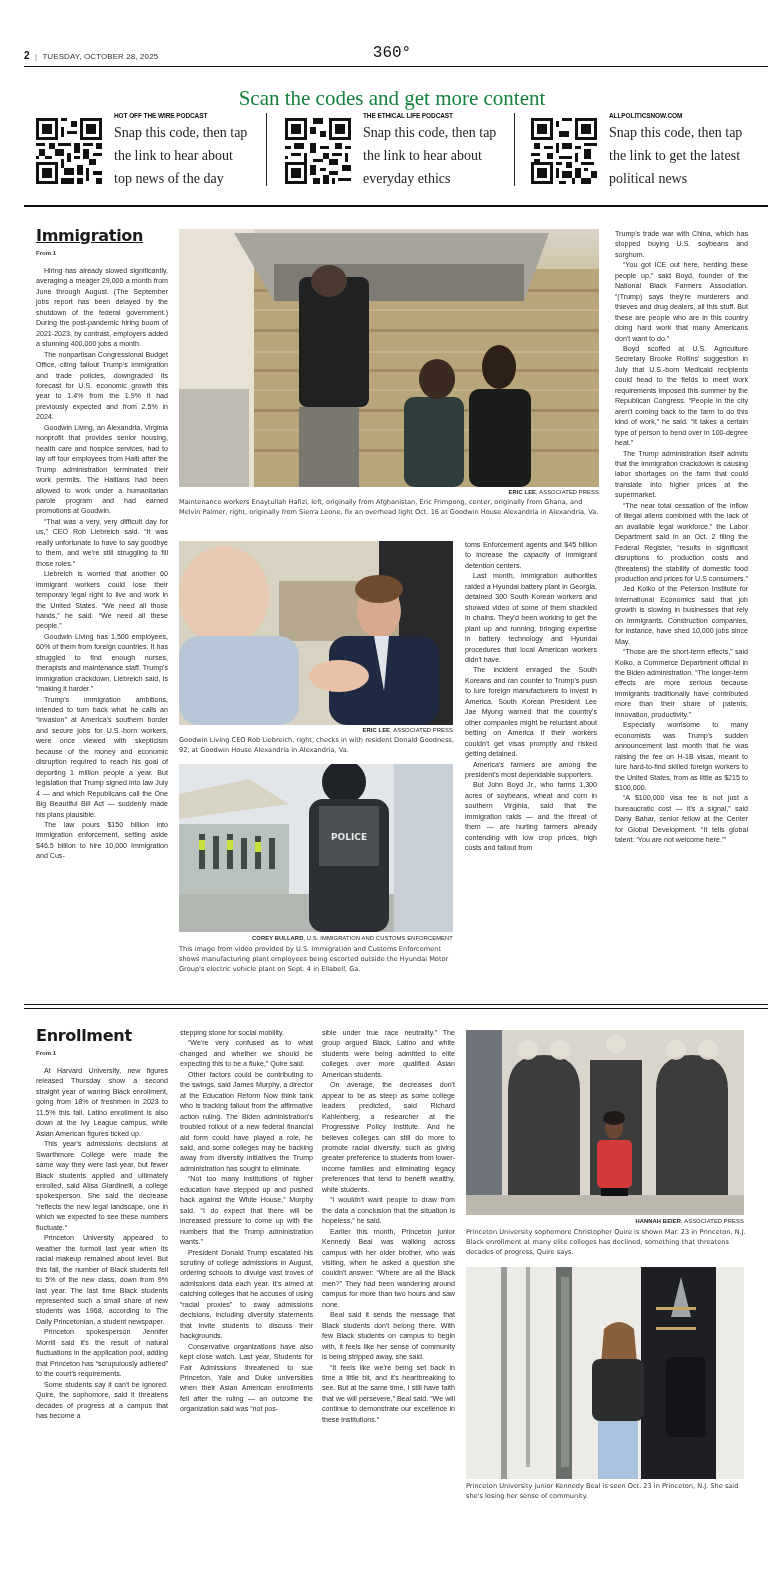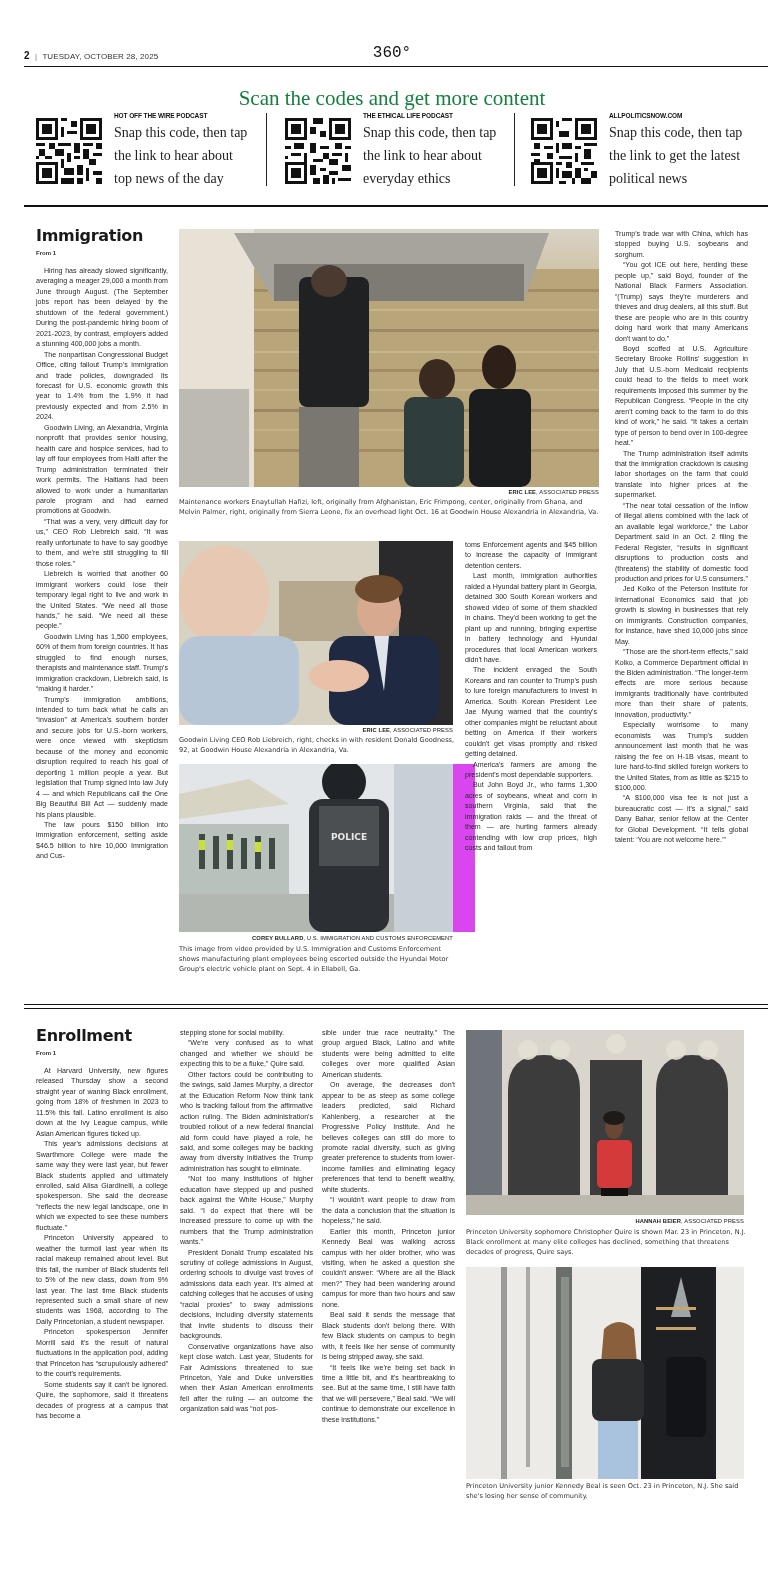--- a/index.html
+++ b/index.html
@@ -171,21 +171,21 @@
         <rect x="13" y="19" width="1" height="2"></rect>
         <rect x="16" y="19" width="3" height="2"></rect>
     </g>
   </svg>
   <div class="promo-kicker">ALLPOLITICSNOW.COM</div>
   <div class="promo-text">Snap this code, then tap the link to get the latest political news</div>
 </div>
 
 <div class="abs rule-mid"></div>
 
-<div class="abs headline" style="left:36px;top:226px;">Immigration</div>
+<div class="abs headline" style="left:36px;top:226px;text-decoration:underline;">Immigration</div>
 <div class="abs from" style="left:36px;top:250px;">From 1</div>
 
 <div class="abs col" style="left:36px;top:266px;width:132px;">
   <p>Hiring has already slowed significantly, averaging a meager 29,000 a month from June through August. (The September jobs report has been delayed by the shutdown of the federal government.) During the post-pandemic hiring boom of 2021-2023, by contrast, employers added a stunning 400,000 jobs a month.</p>
   <p>The nonpartisan Congressional Budget Office, citing fallout Trump's immigration and trade policies, downgraded its forecast for U.S. economic growth this year to 1.4% from the 1.9% it had previously expected and from 2.5% in 2024.</p>
   <p>Goodwin Living, an Alexandria, Virginia nonprofit that provides senior housing, health care and hospice services, had to lay off four employees from Haiti after the Trump administration terminated their work permits. The Haitians had been allowed to work under a humanitarian parole program and had earned promotions at Goodwin.</p>
   <p>“That was a very, very difficult day for us,” CEO Rob Liebreich said. “It was really unfortunate to have to say goodbye to them, and we're still struggling to fill those roles.”</p>
   <p>Liebreich is worried that another 60 immigrant workers could lose their temporary legal right to live and work in the United States. “We need all those hands,” he said. “We need all these people.”</p>
   <p>Goodwin Living has 1,500 employees, 60% of them from foreign countries. It has struggled to find enough nurses, therapists and maintenance staff. Trump's immigration crackdown, Liebreich said, is “making it harder.”</p>
   <p>Trump's immigration ambitions, intended to turn back what he calls an “invasion” at America's southern border and secure jobs for U.S.-born workers, were once viewed with skepticism because of the money and economic disruption required to reach his goal of deporting 1 million people a year. But legislation that Trump signed into law July 4 — and which Republicans call the One Big Beautiful Bill Act — suddenly made his plans plausible.</p>
@@ -236,21 +236,21 @@
     <rect x="150" y="95" width="110" height="89" fill="#1f2942" rx="18"></rect>
     <polygon points="195,95 210,95 205,150" fill="#dfe3ea"></polygon>
     <ellipse cx="160" cy="135" rx="30" ry="16" fill="#e8c1a8"></ellipse>
   </svg>
 </div>
 <div class="abs credit" style="left:179px;top:727px;width:274px;">
   <b>ERIC LEE</b><span>, ASSOCIATED PRESS</span>
 </div>
 <div class="abs caption" style="left:179px;top:736px;width:276px;">Goodwin Living CEO Rob Liebreich, right, checks in with resident Donald Goodness, 92, at Goodwin House Alexandria in Alexandria, Va.</div>
 
-<div class="abs photo" style="left:179px;top:764px;width:296px;height:168px;background:#d946ef;text-decoration:underline;">
+<div class="abs photo" style="left:179px;top:764px;width:274px;height:168px;background:#d946ef;text-decoration:underline;">
   <svg width="274" height="168" viewBox="0 0 274 168">
     <rect x="0" y="0" width="274" height="168" fill="#e3e6e8"></rect>
     <polygon points="0,30 70,15 110,40 0,55" fill="#d8d4c4"></polygon>
     <rect x="0" y="60" width="110" height="70" fill="#b9c1bd"></rect>
     <g fill="#3f4a45">
       <rect x="20" y="70" width="6" height="35"></rect>
         <rect x="34" y="72" width="6" height="33"></rect>
         <rect x="48" y="70" width="6" height="35"></rect>
       <rect x="62" y="74" width="6" height="31"></rect>
         <rect x="76" y="72" width="6" height="33"></rect>

